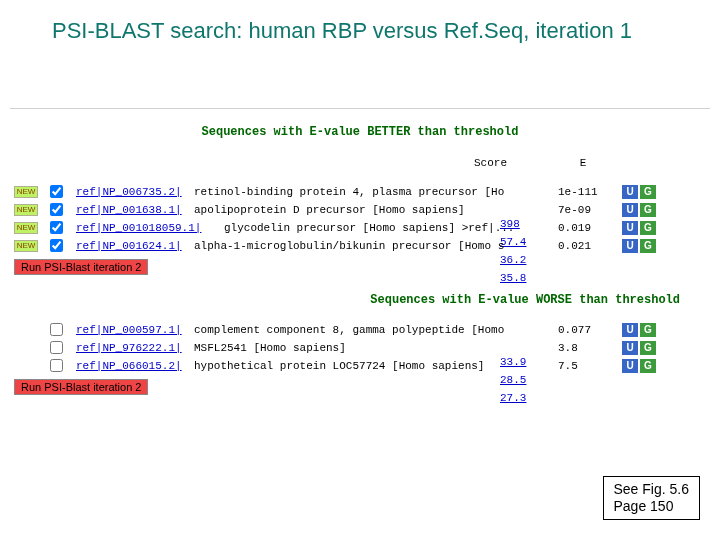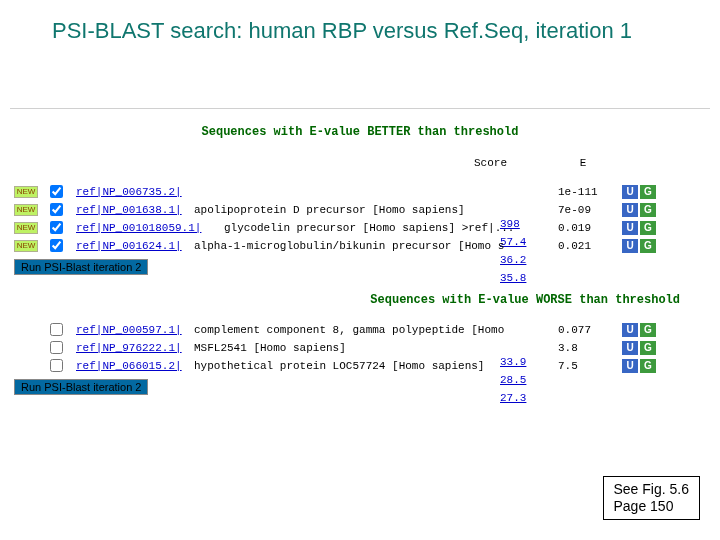--- a/index.html
+++ b/index.html
@@ -15,21 +15,21 @@
   .new-badge { position: absolute; left: 4px; top: 3px; width: 24px; height: 12px; background: #bef264; border: 1px solid #b0b090; font-size: 8px; font-family: Arial; color: #840; text-align: center; line-height: 10px; }
   .checkbox-cell { position: absolute; left: 40px; top: 2px; }
   .acc-link { position: absolute; left: 66px; color: #0000cc; text-decoration: underline; }
   .desc { position: absolute; left: 184px; color: #000; }
   .score-link { position: absolute; left: 490px; color: #0000cc; text-decoration: underline; width: 46px; margin-top: 32px; }
   .evalue-cell { position: absolute; left: 548px; color: #000; width: 50px; }
   .icons { position: absolute; left: 612px; top: 2px; display: flex; gap: 2px; }
   .icon { width: 16px; height: 14px; display: inline-flex; align-items: center; justify-content: center; font-family: Arial; font-size: 10px; font-weight: bold; color: #fff; }
   .icon-u { background: #3866c4; }
   .icon-g { background: #3d9a3d; }
-  .run-btn { font-family: Arial, sans-serif; font-size: 11px; padding: 1px 6px; background: #0369a1; border: 1px solid #888; margin: 4px 0 4px 4px; cursor: pointer; }
+  .run-btn { font-family: Arial, sans-serif; font-size: 11px; padding: 1px 6px; background: #ef4444; border: 1px solid #888; margin: 4px 0 4px 4px; cursor: pointer; }
   .footer-note { position: absolute; right: 20px; bottom: 20px; border: 1px solid #000; padding: 4px 10px; font-size: 14px; font-family: Arial; line-height: 1.2; white-space: pre-line; }
 </style>
 </head>
 <body>
 
 <h1 class="slide-title">PSI-BLAST search: human RBP versus Ref.Seq, iteration 1</h1>
 
 <div class="content-box">
 
   <div class="section-header">Sequences with E-value BETTER than threshold</div>
@@ -38,20 +38,21 @@
     <span class="lbl-score">Score</span>
     <span class="lbl-evalue">E</span>
   </div>
 
   <div style="height:8px"></div>
 
   <div class="row">
     <div class="new-badge">NEW</div>
     <input type="checkbox" checked="" class="checkbox-cell" style="">
     <a href="#" class="acc-link">ref|NP_006735.2|</a>
+    <span class="desc">retinol-binding protein 4, plasma precursor [Ho</span>
     <a href="#" class="score-link"> 398</a>
     <span class="evalue-cell">1e-111</span>
     <span class="icons">
       <span class="icon icon-u">U</span>
       <span class="icon icon-g">G</span>
     </span>
   </div>
 
   <div class="row">
     <div class="new-badge">NEW</div>

